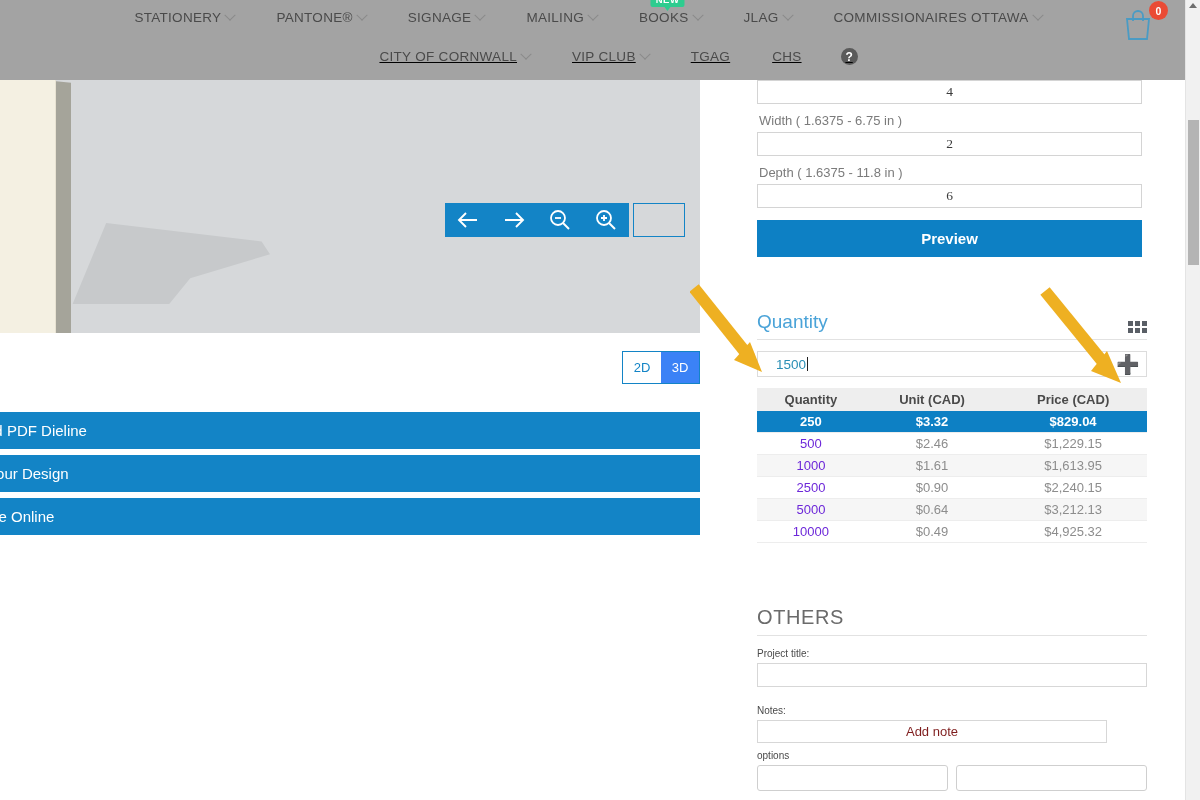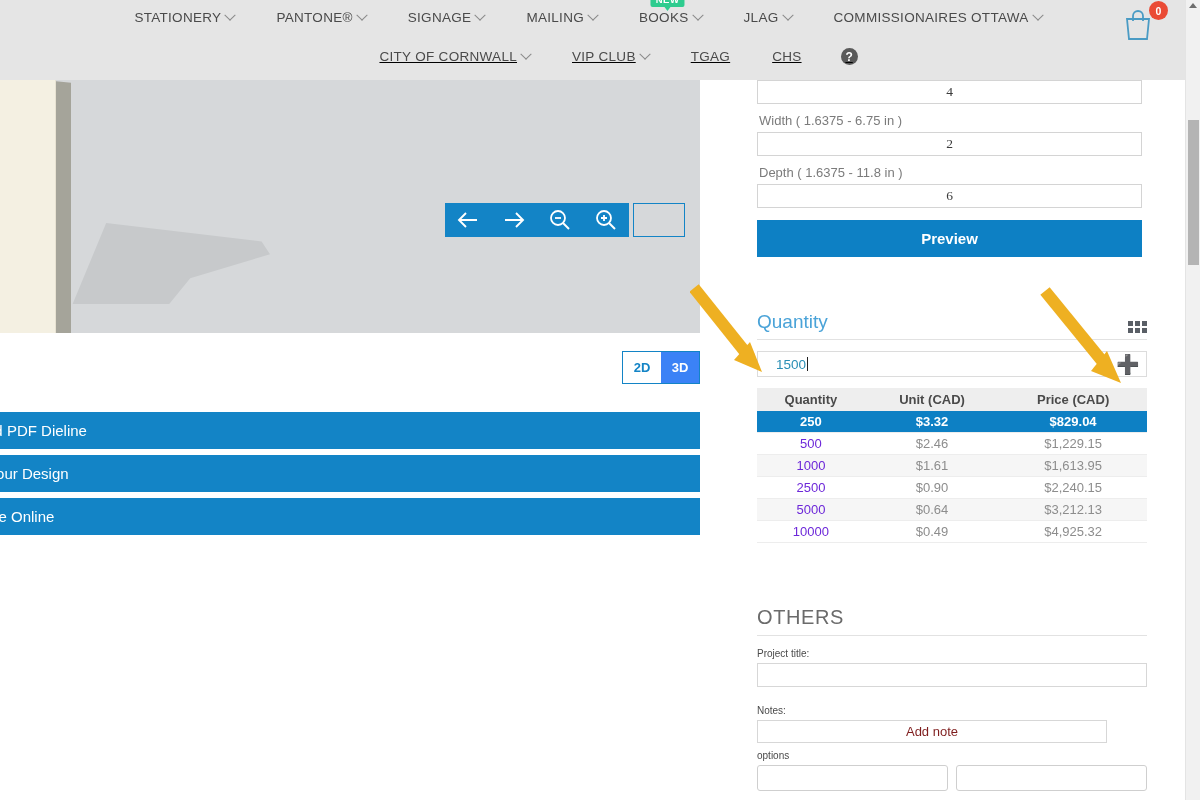--- a/index.html
+++ b/index.html
@@ -19,21 +19,21 @@
     overflow: hidden;
     background: #ffffff;
   }
 
   
   .nav-wrap {
     position: absolute;
     top: 0; left: 0;
     width: 1200px;
     height: 80px;
-    background: #e5e5e5;
+    background: #a3a3a3;
     z-index: 20;
   }
 
   .nav-row {
     position: absolute;
     width: 100%;
     display: flex;
     align-items: center;
     justify-content: center;
   }
@@ -197,21 +197,21 @@
     display: flex;
     border: 1.6px solid #1384c6;
     z-index: 6;
   }
   .dim-btn {
     width: 38px; height: 31px;
     display: flex;
     align-items: center;
     justify-content: center;
     font-size: 13px;
-    font-weight: bold;
+    font-weight: normal;
     cursor: pointer;
   }
   .dim-btn.off { background: #ffffff; color: #1384c6; }
   .dim-btn.on  { background: #3b82f6; color: #ffffff; }
 
   
   .action-list {
     position: absolute;
     left: 0; top: 412px;
     width: 700px;

